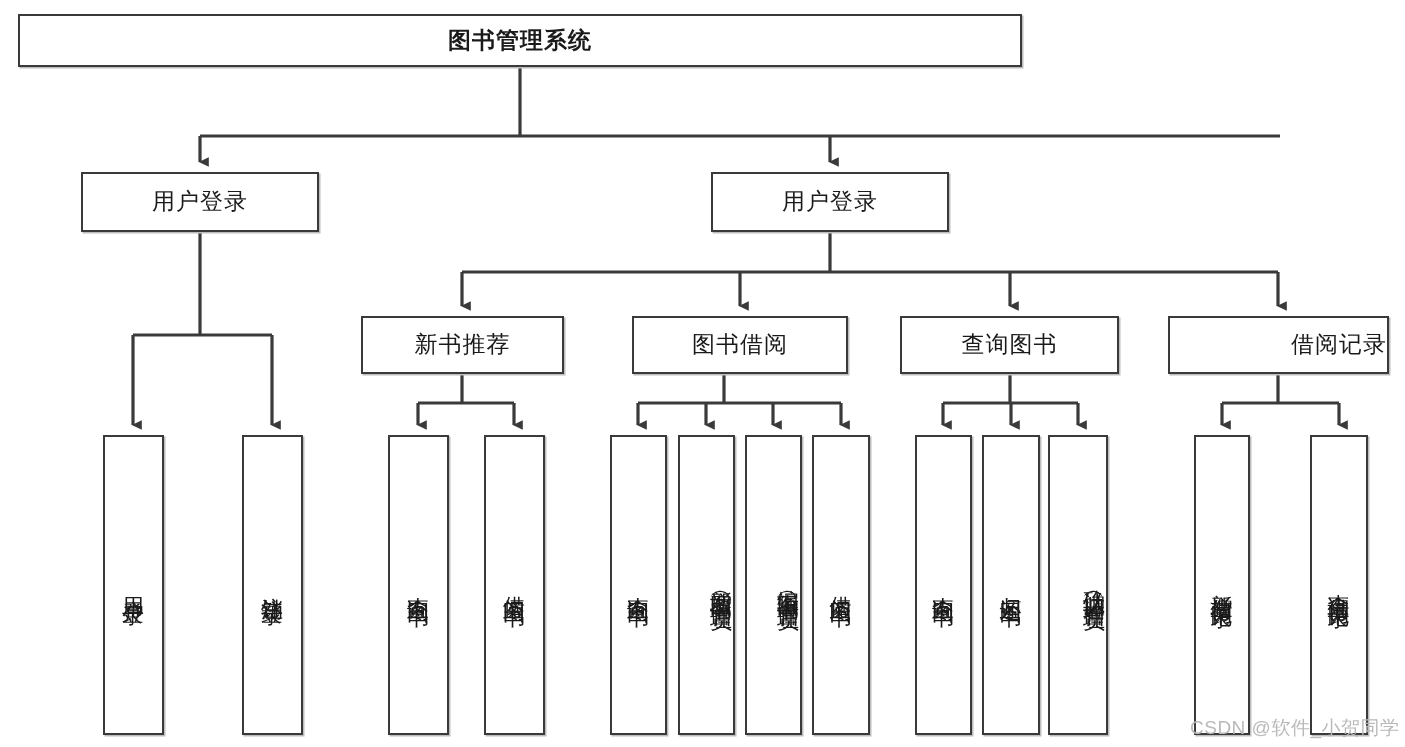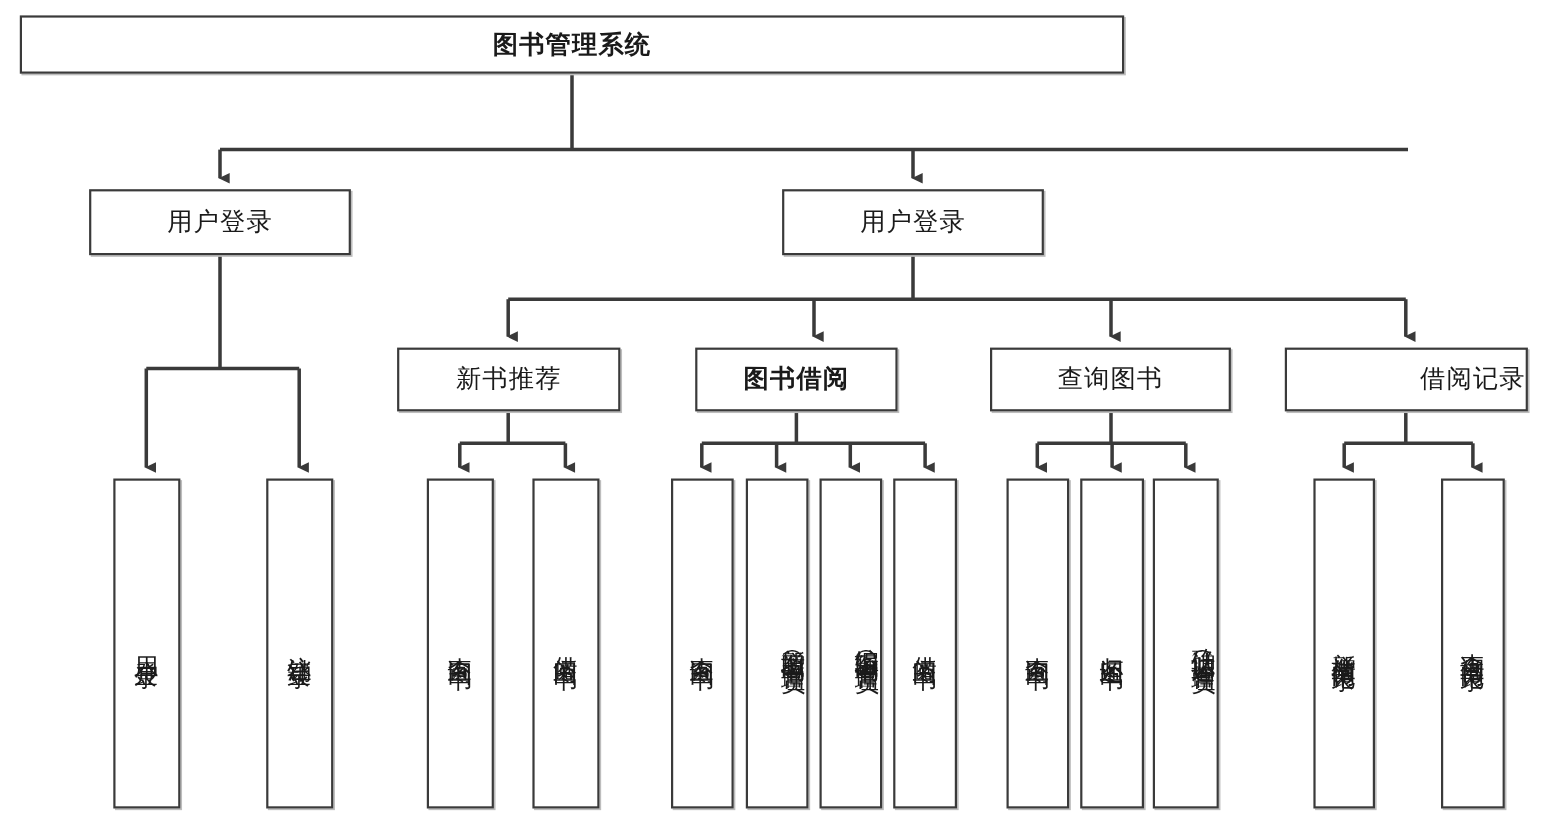--- a/index.html
+++ b/index.html
@@ -128,21 +128,21 @@
   <div class="node horiz" style="left:81px; top:172px; width:238px; height:60px;">
     <span>用户登录</span>
   </div>
   <div class="node horiz" style="left:711px; top:172px; width:238px; height:60px;">
     <span>用户登录</span>
   </div>
 
   <div class="node horiz" style="left:361px; top:316px; width:203px; height:58px;">
     <span>新书推荐</span>
   </div>
-  <div class="node horiz" style="left:632px; top:316px; width:184px; height:58px;font-weight:bold;">
+  <div class="node horiz" style="left:632px; top:316px; width:216px; height:58px;">
     <span>图书借阅</span>
   </div>
   <div class="node horiz" style="left:900px; top:316px; width:219px; height:58px;">
     <span>查询图书</span>
   </div>
   <div class="node horiz" style="left:1168px; top:316px; width:221px; height:58px;justify-content:flex-end;">
     <span>借阅记录</span>
   </div>
 
   <div class="node vert" style="left:103px; top:435px; width:61px; height:300px;">
@@ -182,14 +182,15 @@
     <span class="vlabel">确认归还（管理员）</span>
   </div>
 
   <div class="node vert" style="left:1194px; top:435px; width:56px; height:300px;">
     <span class="vlabel">新增借阅记录</span>
   </div>
   <div class="node vert" style="left:1310px; top:435px; width:58px; height:300px;">
     <span class="vlabel">查询借阅记录</span>
   </div>
 
+  <div class="watermark" style="left:1190px; top:715px;">CSDN @软件_小贺同学</div>
 
 </div>
 
 </body></html>

